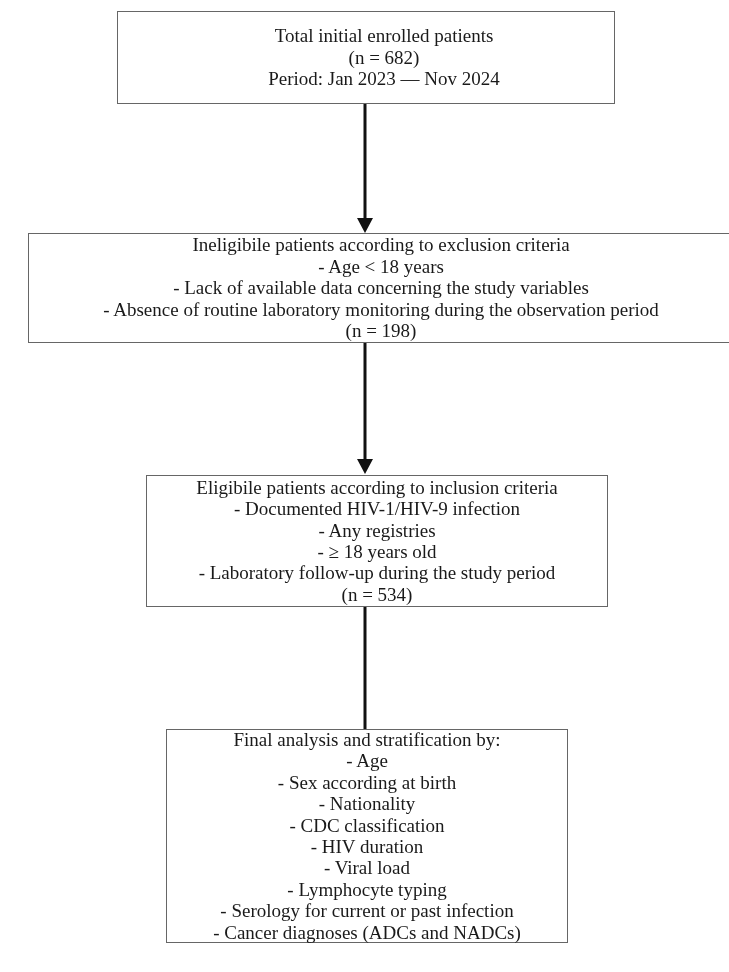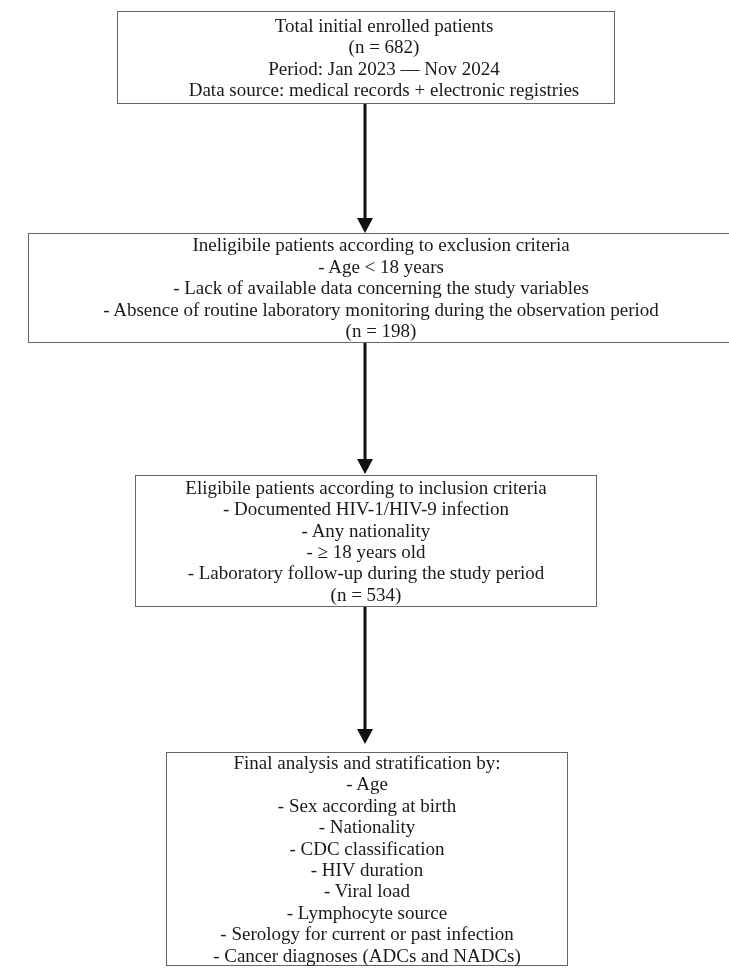--- a/index.html
+++ b/index.html
@@ -61,61 +61,60 @@
 </style>
 </head>
 <body>
 
 <div class="canvas">
 
   <div class="flow-box" style="left:117px; top:11px; width:498px; height:93px;padding-left:40px;">
     <div class="line">Total initial enrolled patients</div>
     <div class="line">(n = 682)</div>
     <div class="line">Period: Jan 2023 — Nov 2024</div>
-    <div class="line">Data source: medical records + electronic registries</div>
   </div>
 
   <div class="arrow" style="left:357px; top:104px; height:129px;">
     <div class="shaft"></div>
     <div class="head"></div>
   </div>
 
   <div class="flow-box" style="left:28px; top:233px; width:706px; height:110px;">
     <div class="line">Ineligibile patients according to exclusion criteria</div>
     <div class="line">- Age &lt; 18 years</div>
     <div class="line">- Lack of available data concerning the study variables</div>
     <div class="line">- Absence of routine laboratory monitoring during the observation period</div>
     <div class="line">(n = 198)</div>
   </div>
 
   <div class="arrow" style="left:357px; top:343px; height:131px;">
     <div class="shaft"></div>
     <div class="head"></div>
   </div>
 
-  <div class="flow-box" style="left:135px; top:475px; width:462px; height:132px;">
+  <div class="flow-box" style="left:146px; top:475px; width:462px; height:132px;">
     <div class="line">Eligibile patients according to inclusion criteria</div>
     <div class="line">- Documented HIV-1/HIV-9 infection</div>
-    <div class="line">- Any nationality</div>
+    <div class="line">- Any registries</div>
     <div class="line">- ≥ 18 years old</div>
     <div class="line">- Laboratory follow-up during the study period</div>
     <div class="line">(n = 534)</div>
   </div>
 
   <div class="arrow" style="left:357px; top:607px; height:137px;">
     <div class="shaft"></div>
     <div class="head"></div>
   </div>
 
-  <div class="flow-box" style="left:166px; top:752px; width:402px; height:214px;">
+  <div class="flow-box" style="left:166px; top:729px; width:402px; height:214px;">
     <div class="line">Final analysis and stratification by:</div>
     <div class="line">- Age</div>
     <div class="line">- Sex according at birth</div>
     <div class="line">- Nationality</div>
     <div class="line">- CDC classification</div>
     <div class="line">- HIV duration</div>
     <div class="line">- Viral load</div>
-    <div class="line">- Lymphocyte source</div>
+    <div class="line">- Lymphocyte typing</div>
     <div class="line">- Serology for current or past infection</div>
     <div class="line">- Cancer diagnoses (ADCs and NADCs)</div>
   </div>
 
 </div>
 
 </body></html>

